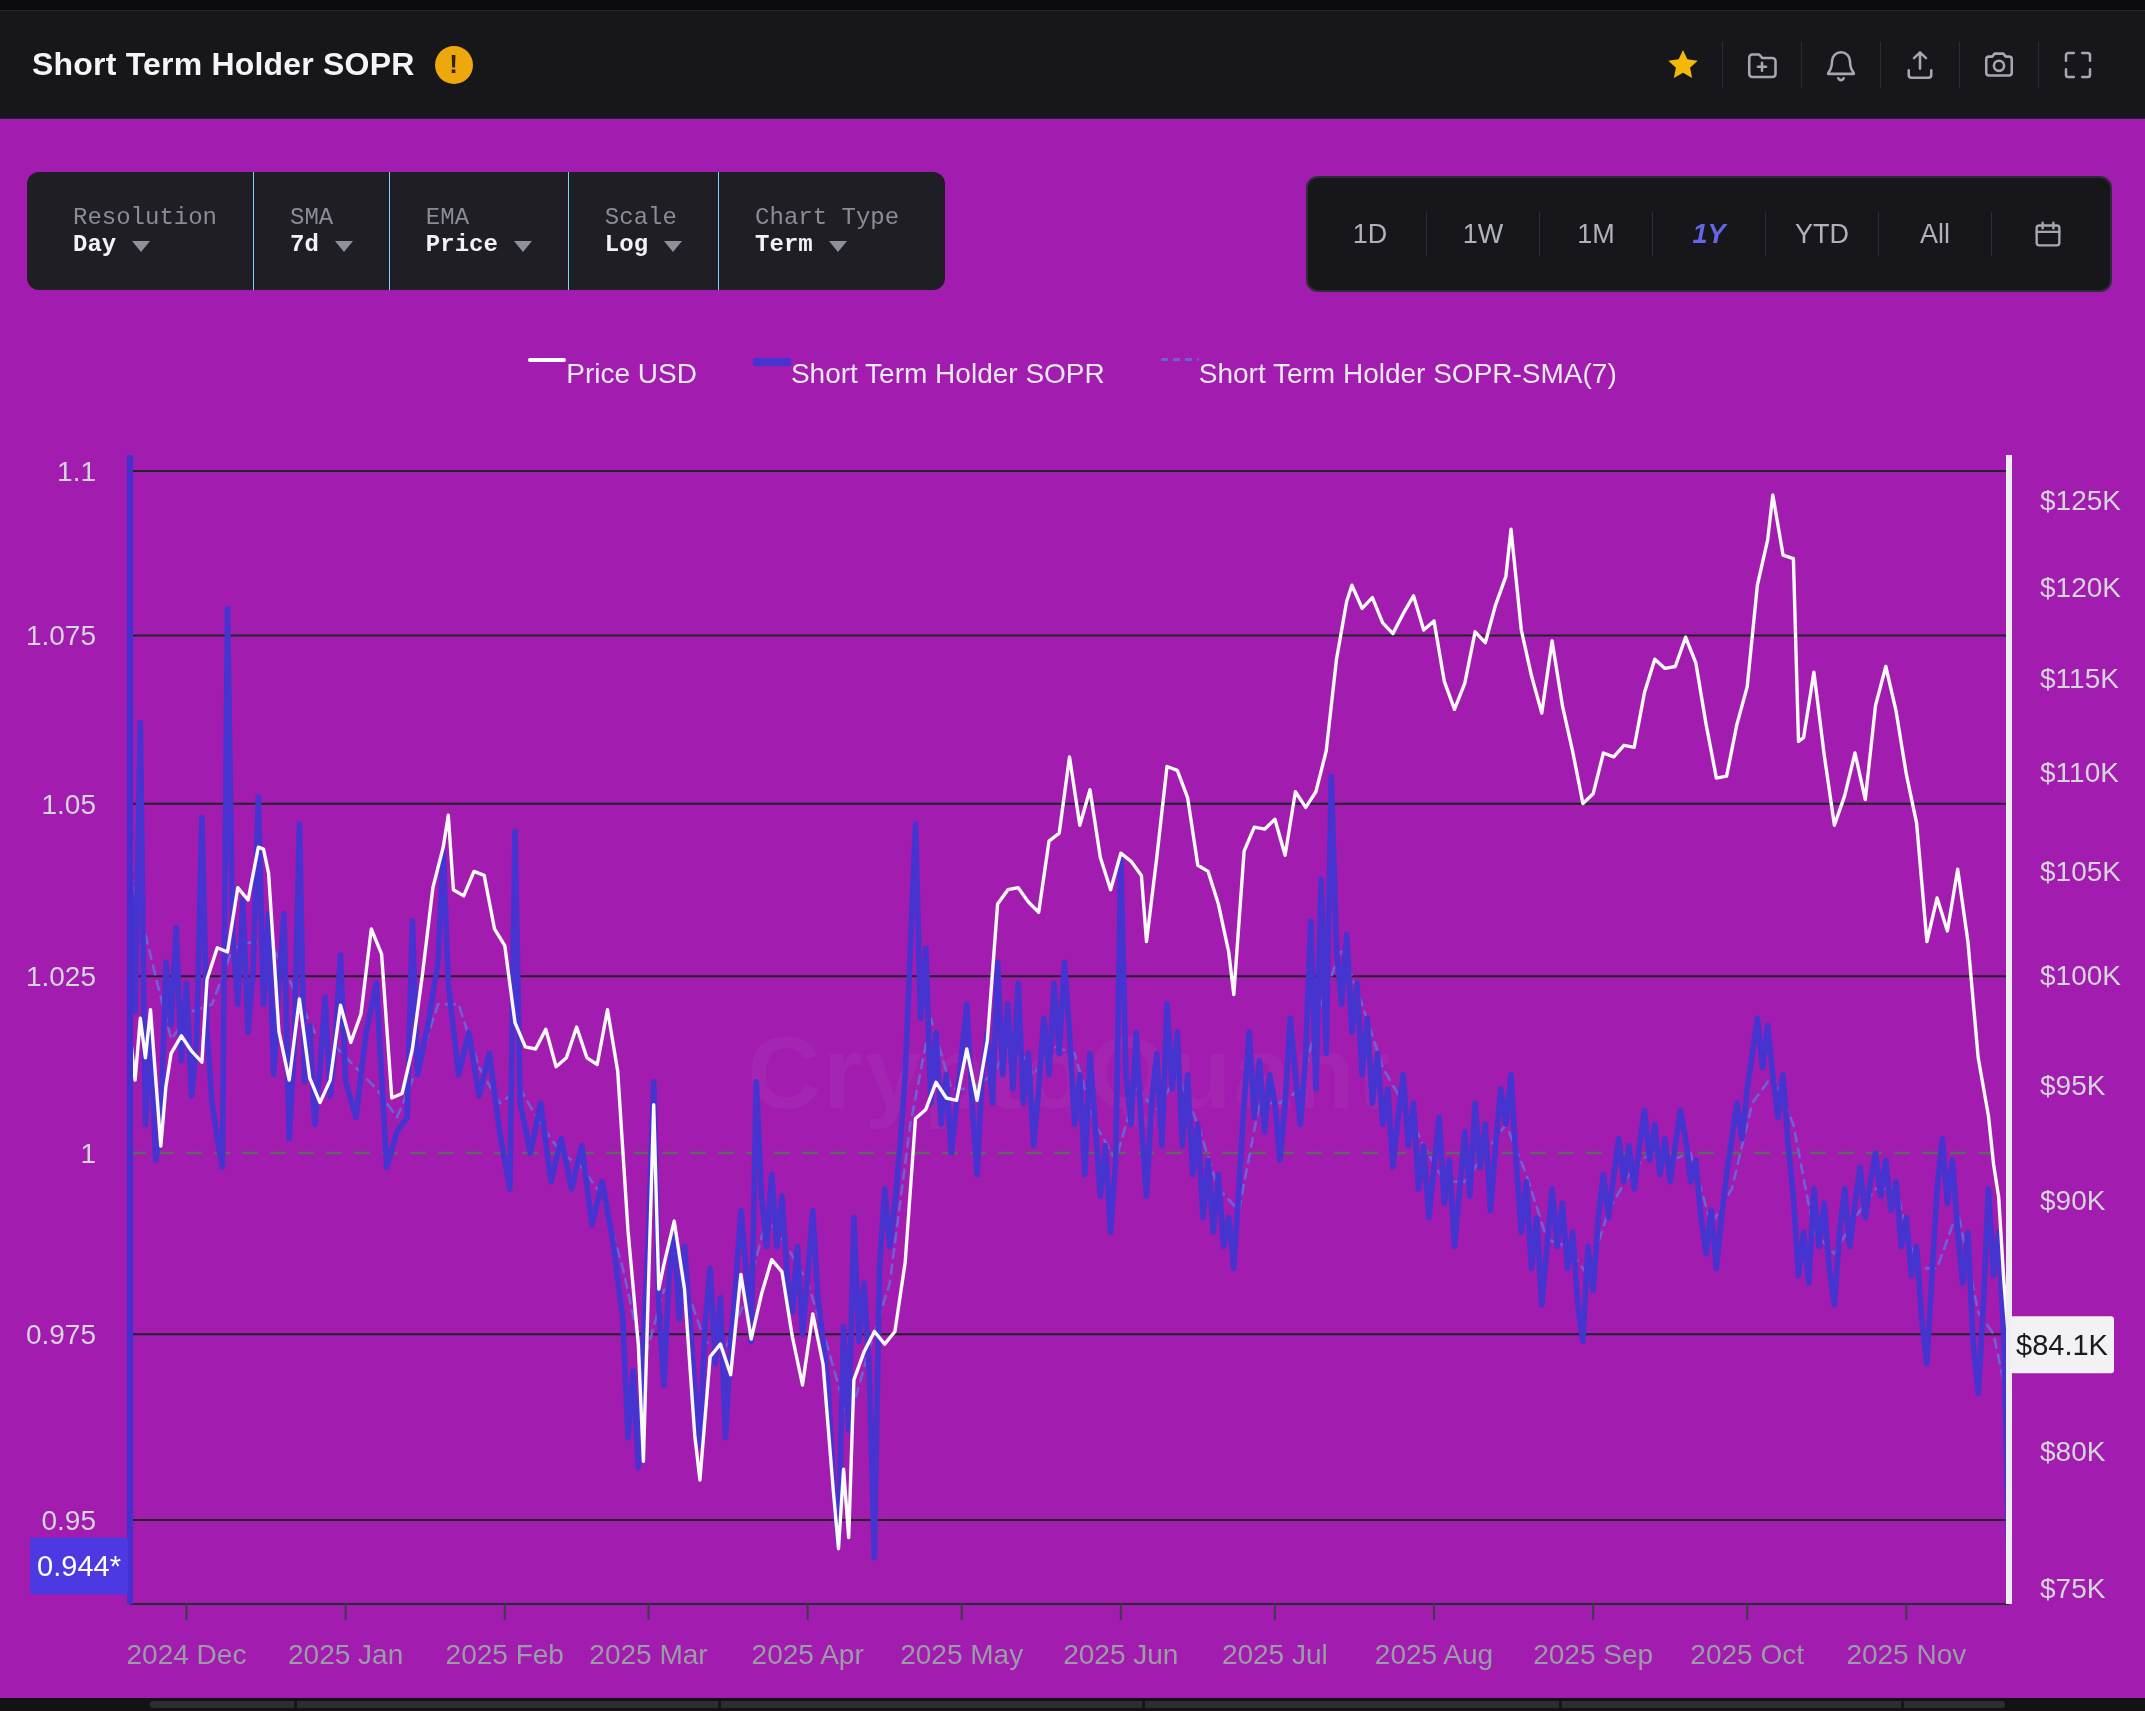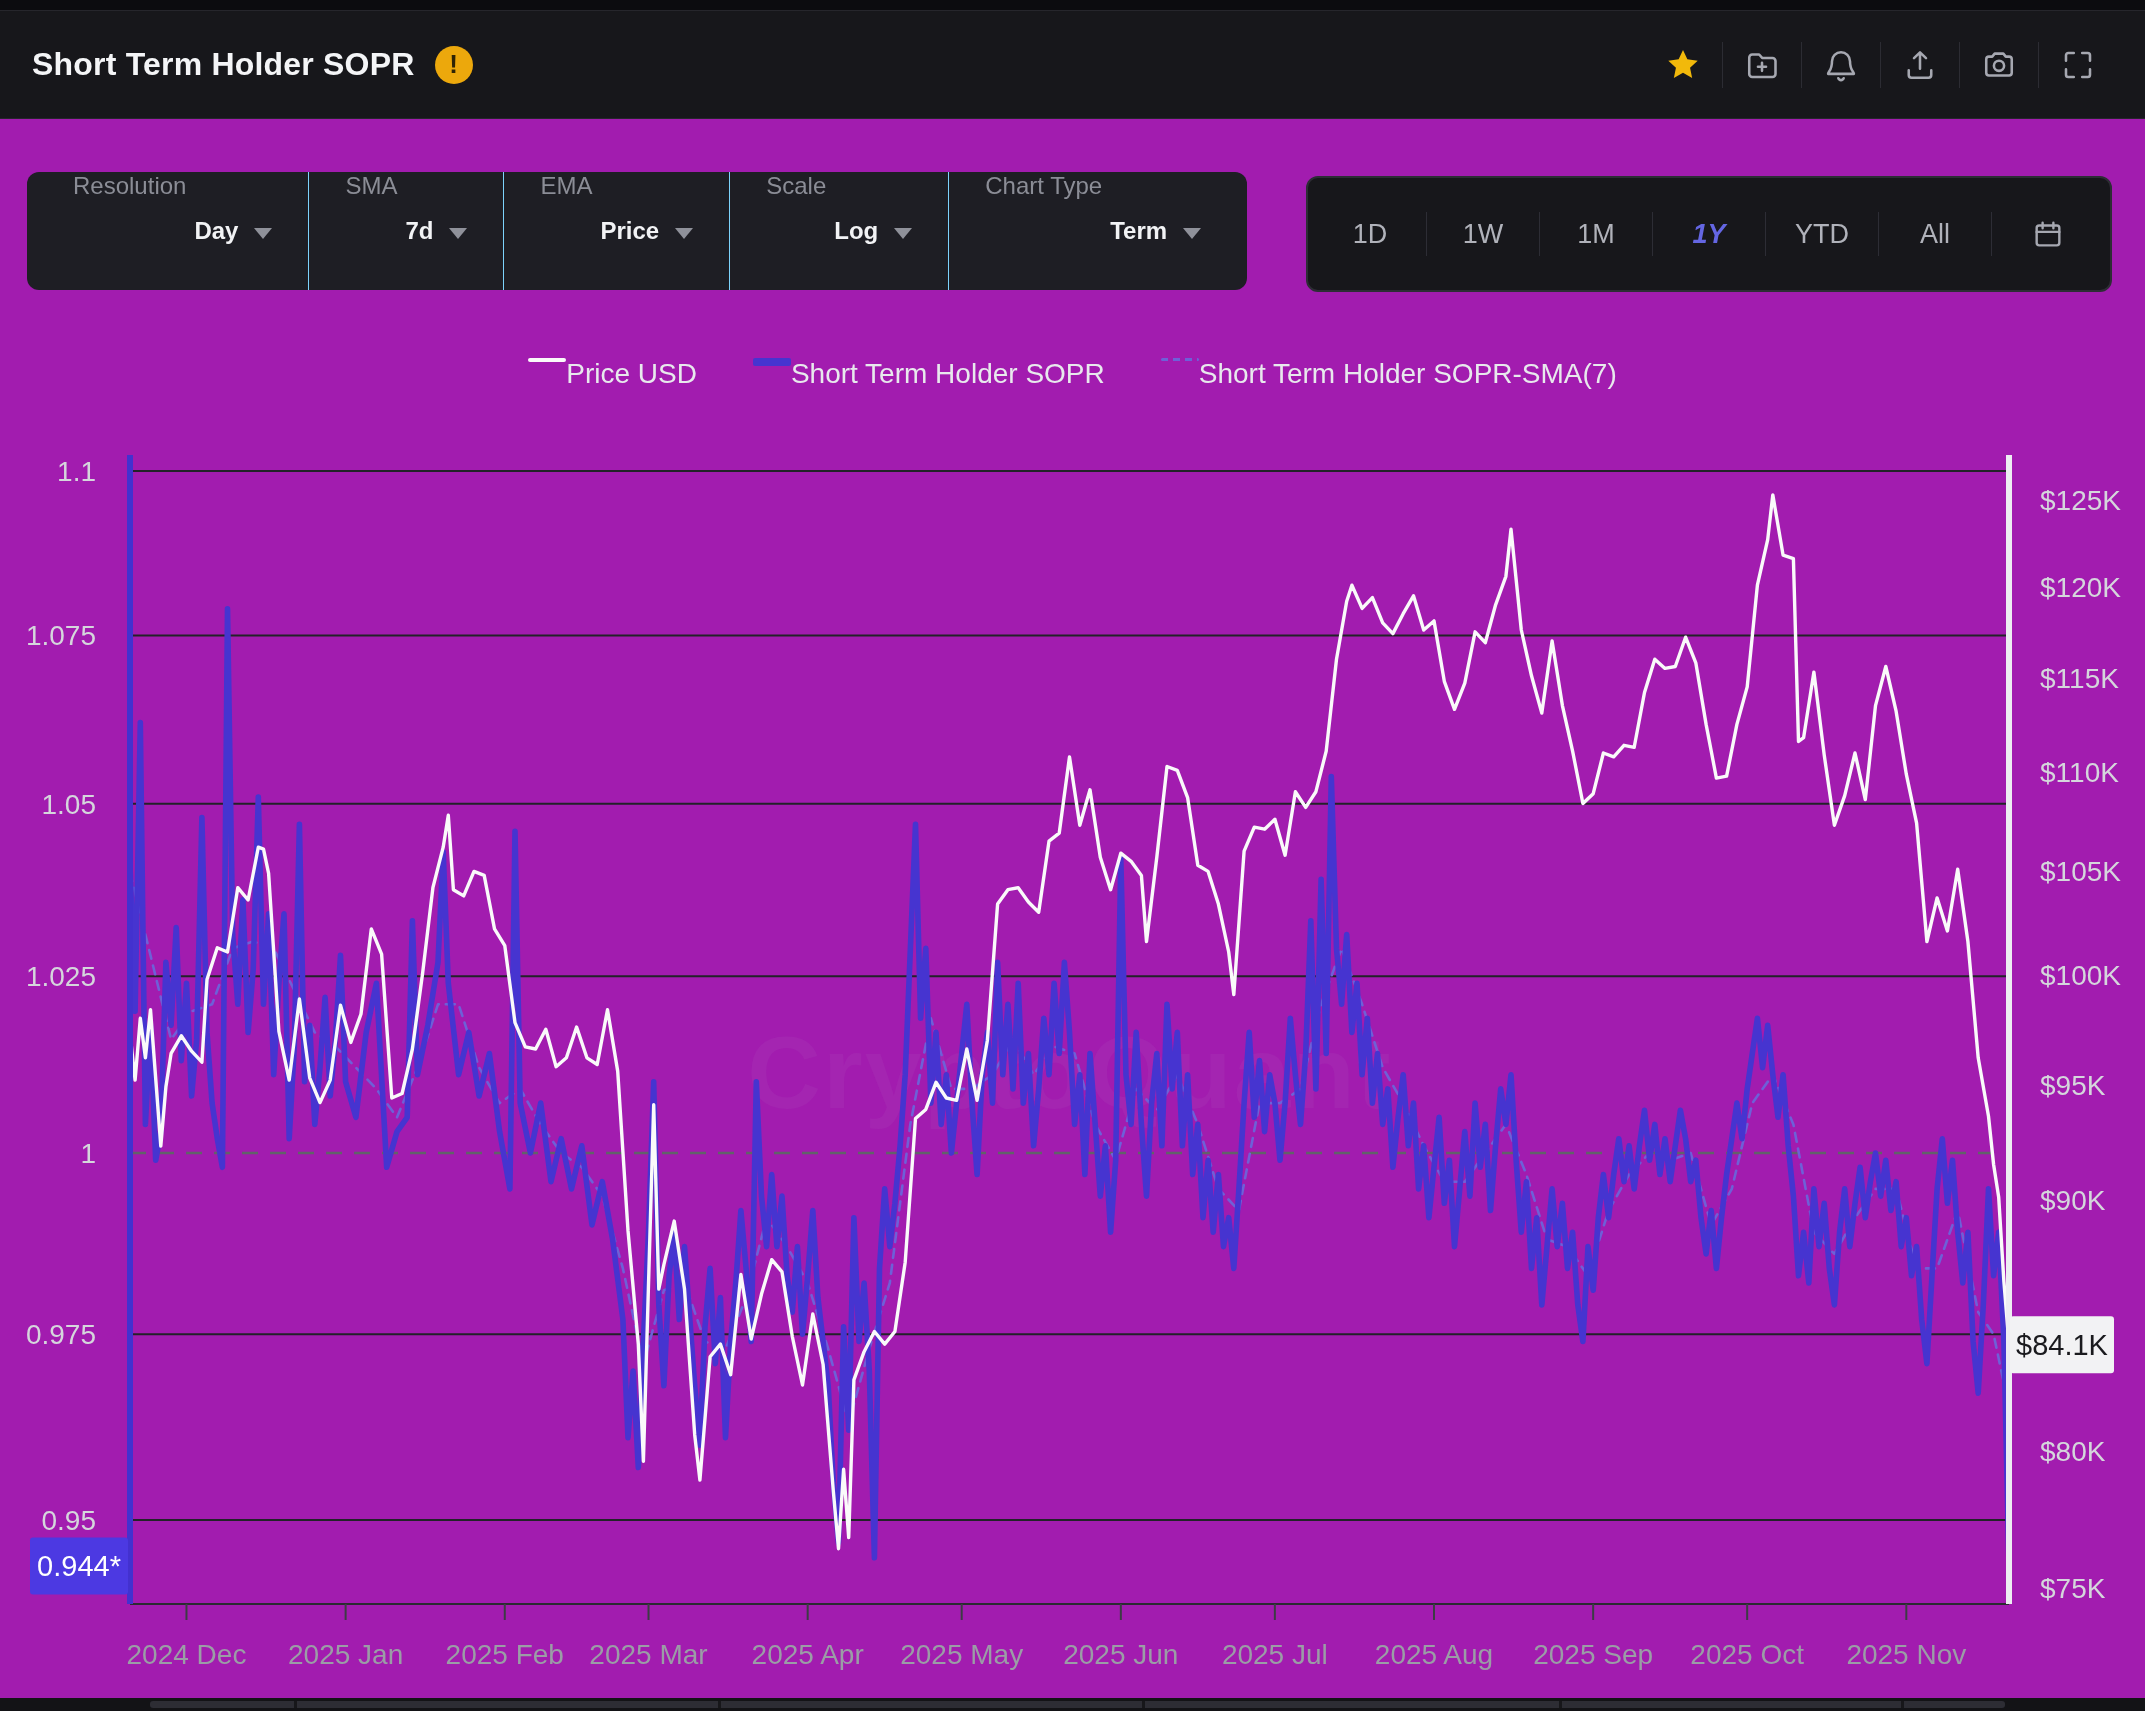--- a/index.html
+++ b/index.html
@@ -14,21 +14,21 @@
   .warn{width:38px;height:38px;border-radius:50%;background:#eca80c;display:flex;align-items:center;justify-content:center;
         color:#2e2405;font-size:26px;font-weight:800;}
   #header-icons{display:flex;align-items:center;padding-right:28px;}
   .hicon{width:78px;height:48px;display:flex;align-items:center;justify-content:center;cursor:pointer;}
   .hdiv{width:1px;height:46px;background:#2c2c33;}
   .hicon svg{width:36px;height:36px;stroke:#a6a8b1;fill:none;stroke-width:1.7;stroke-linecap:round;stroke-linejoin:round;}
   .hicon.star svg{fill:#f2b90b;stroke:none;}
   
   #controls{position:absolute;left:27px;top:172px;height:118px;background:#1e1e24;border-radius:12px;
             display:flex;align-items:stretch;padding:0 10px;}
-  .cgroup{display:flex;flex-direction:row;justify-content:center;padding:0 36px;gap:8px;}
+  .cgroup{display:flex;flex-direction:column;justify-content:center;padding:0 36px;gap:0;font-family:Liberation Mono, monospace;}
   .cgroup + .cgroup{border-left:1px solid #7dd3fc;}
   .clabel{color:#8b8d96;font-size:24px;}
   .cvalue-row{display:flex;align-items:center;gap:16px;cursor:pointer;}
   .cvalue{color:#f2f3f5;font-size:24px;font-weight:600;}
   .caret{width:0;height:0;border-left:9px solid transparent;border-right:9px solid transparent;border-top:11px solid #8f919a;margin-top:4px;}
   
   #range{position:absolute;right:33px;top:176px;height:112px;border:2px solid #2d2d35;border-radius:12px;
          display:flex;align-items:center;padding:0 6px;background:#17171b;}
   .rbtn{min-width:92px;padding:0 10px;height:100%;display:flex;align-items:center;justify-content:center;
         color:#b0b2ba;font-size:27px;cursor:pointer;text-align:right;}

